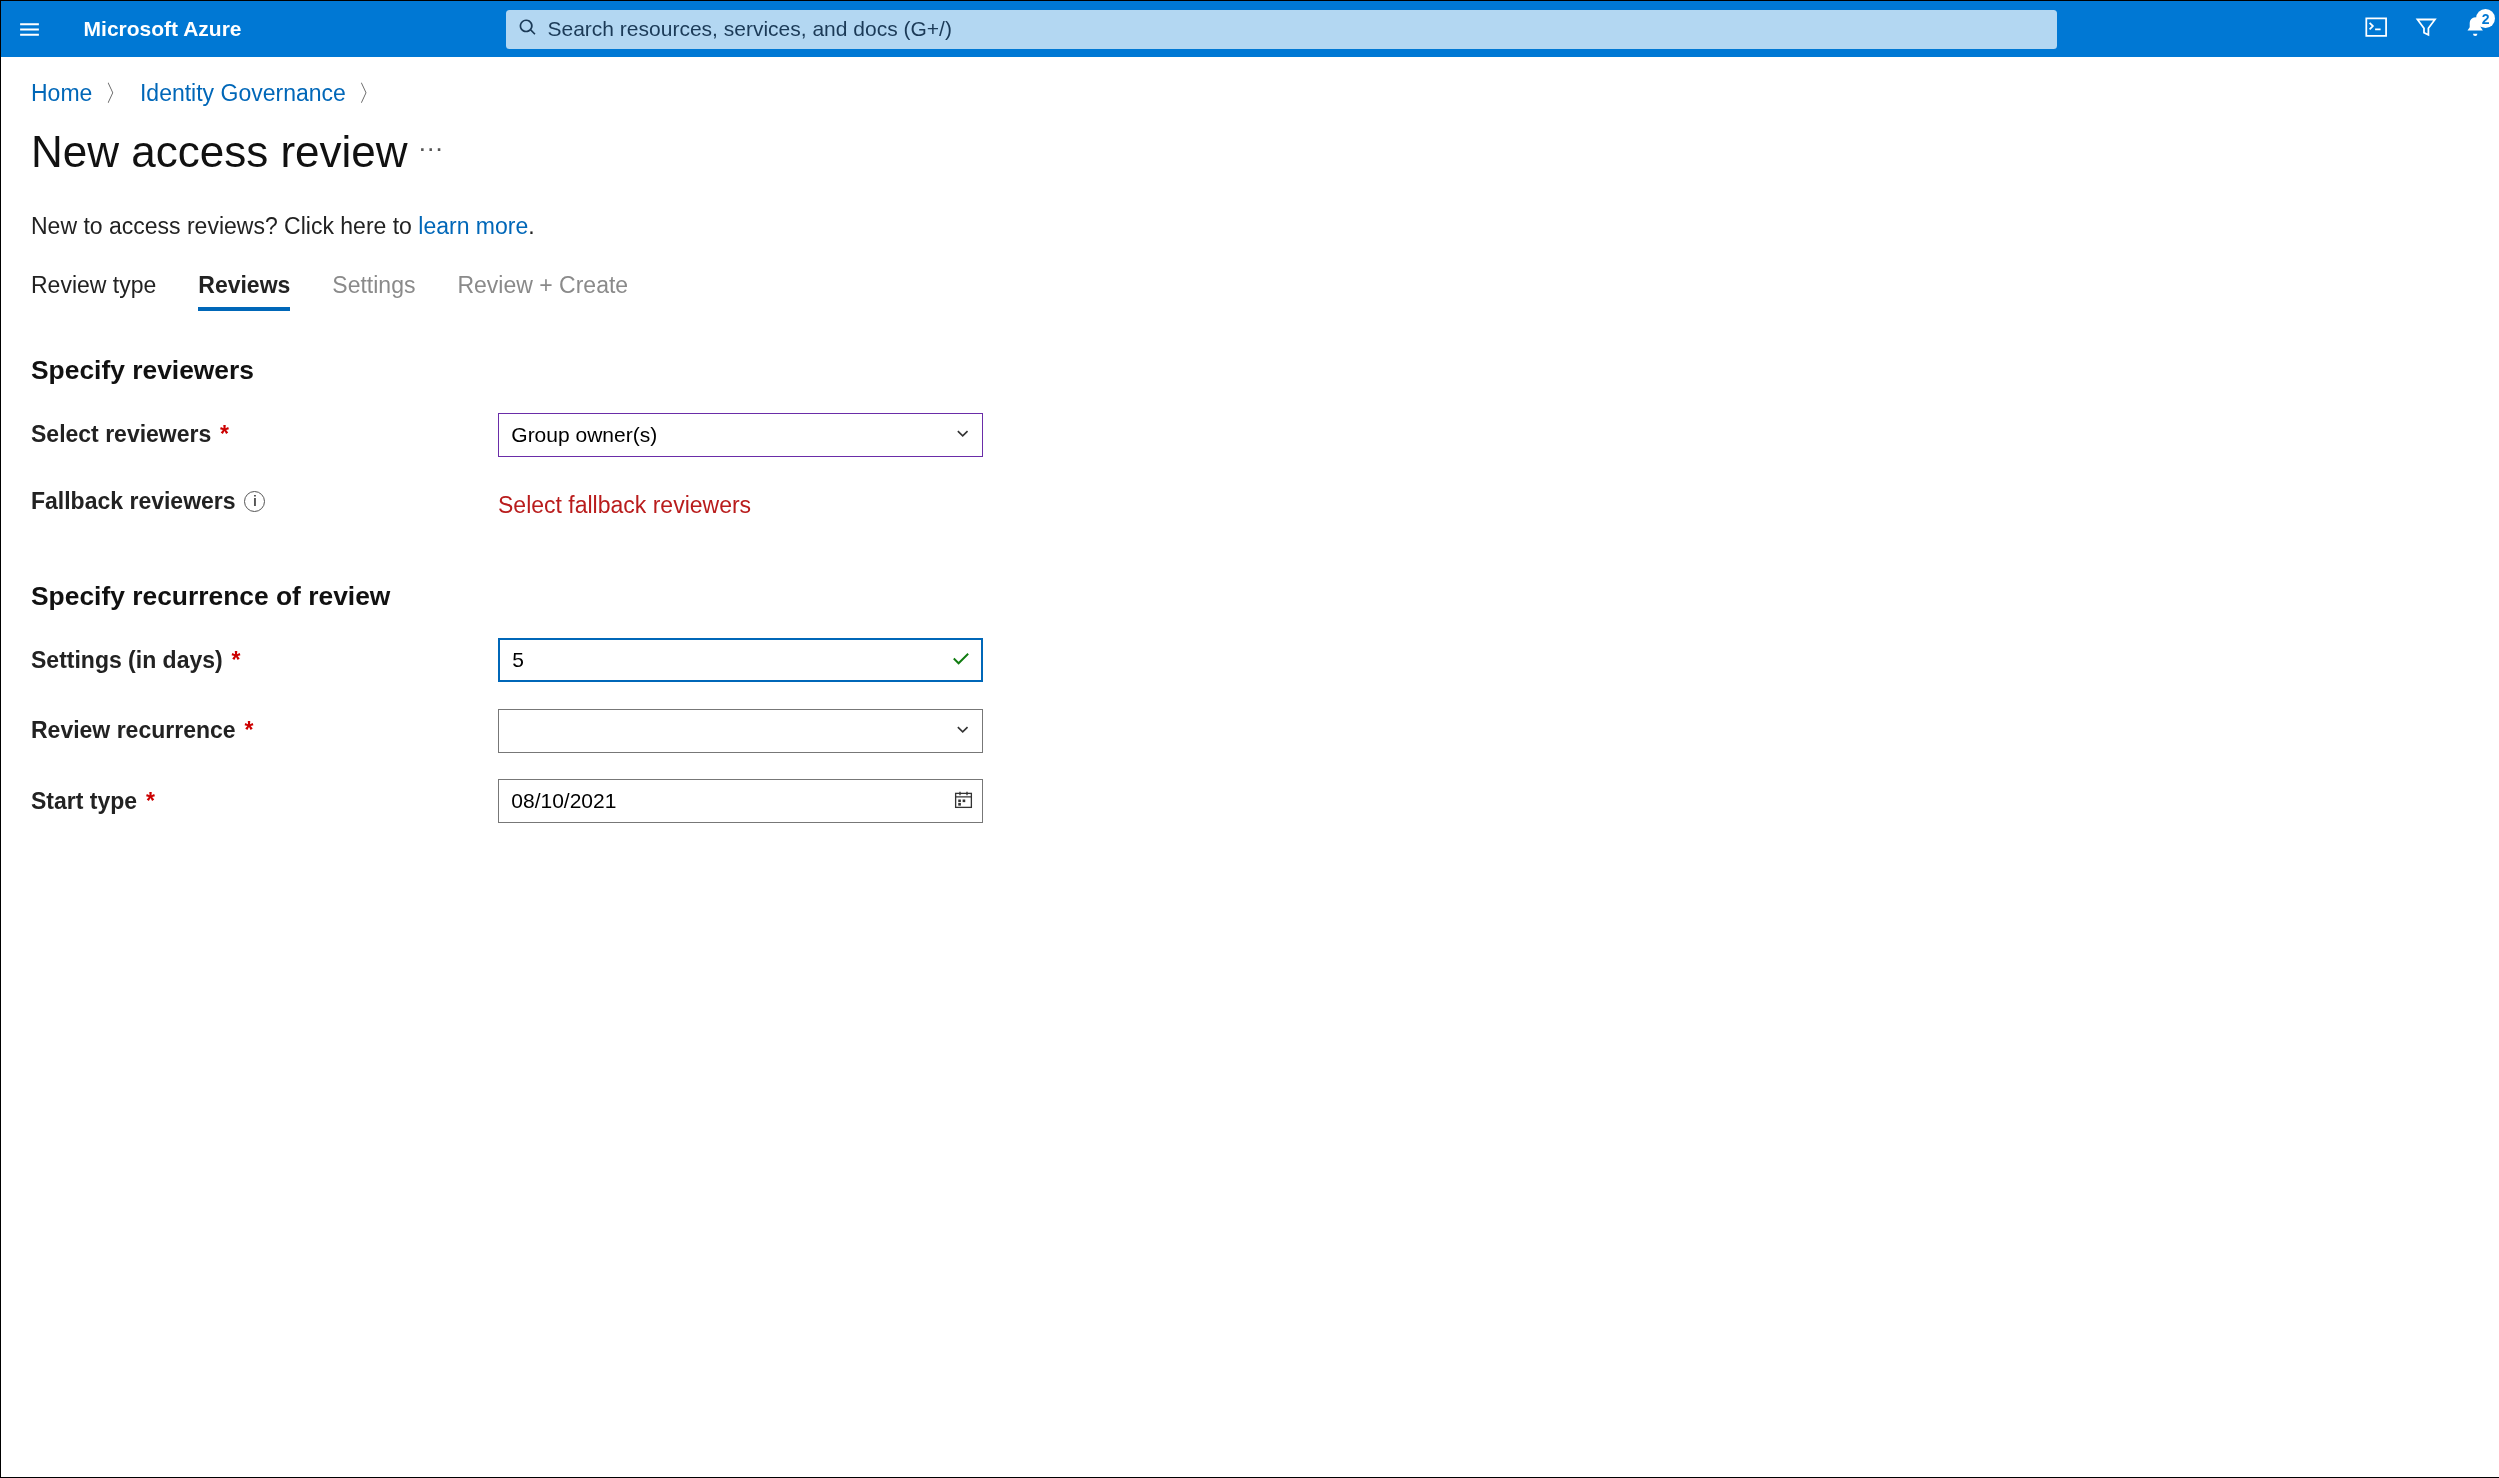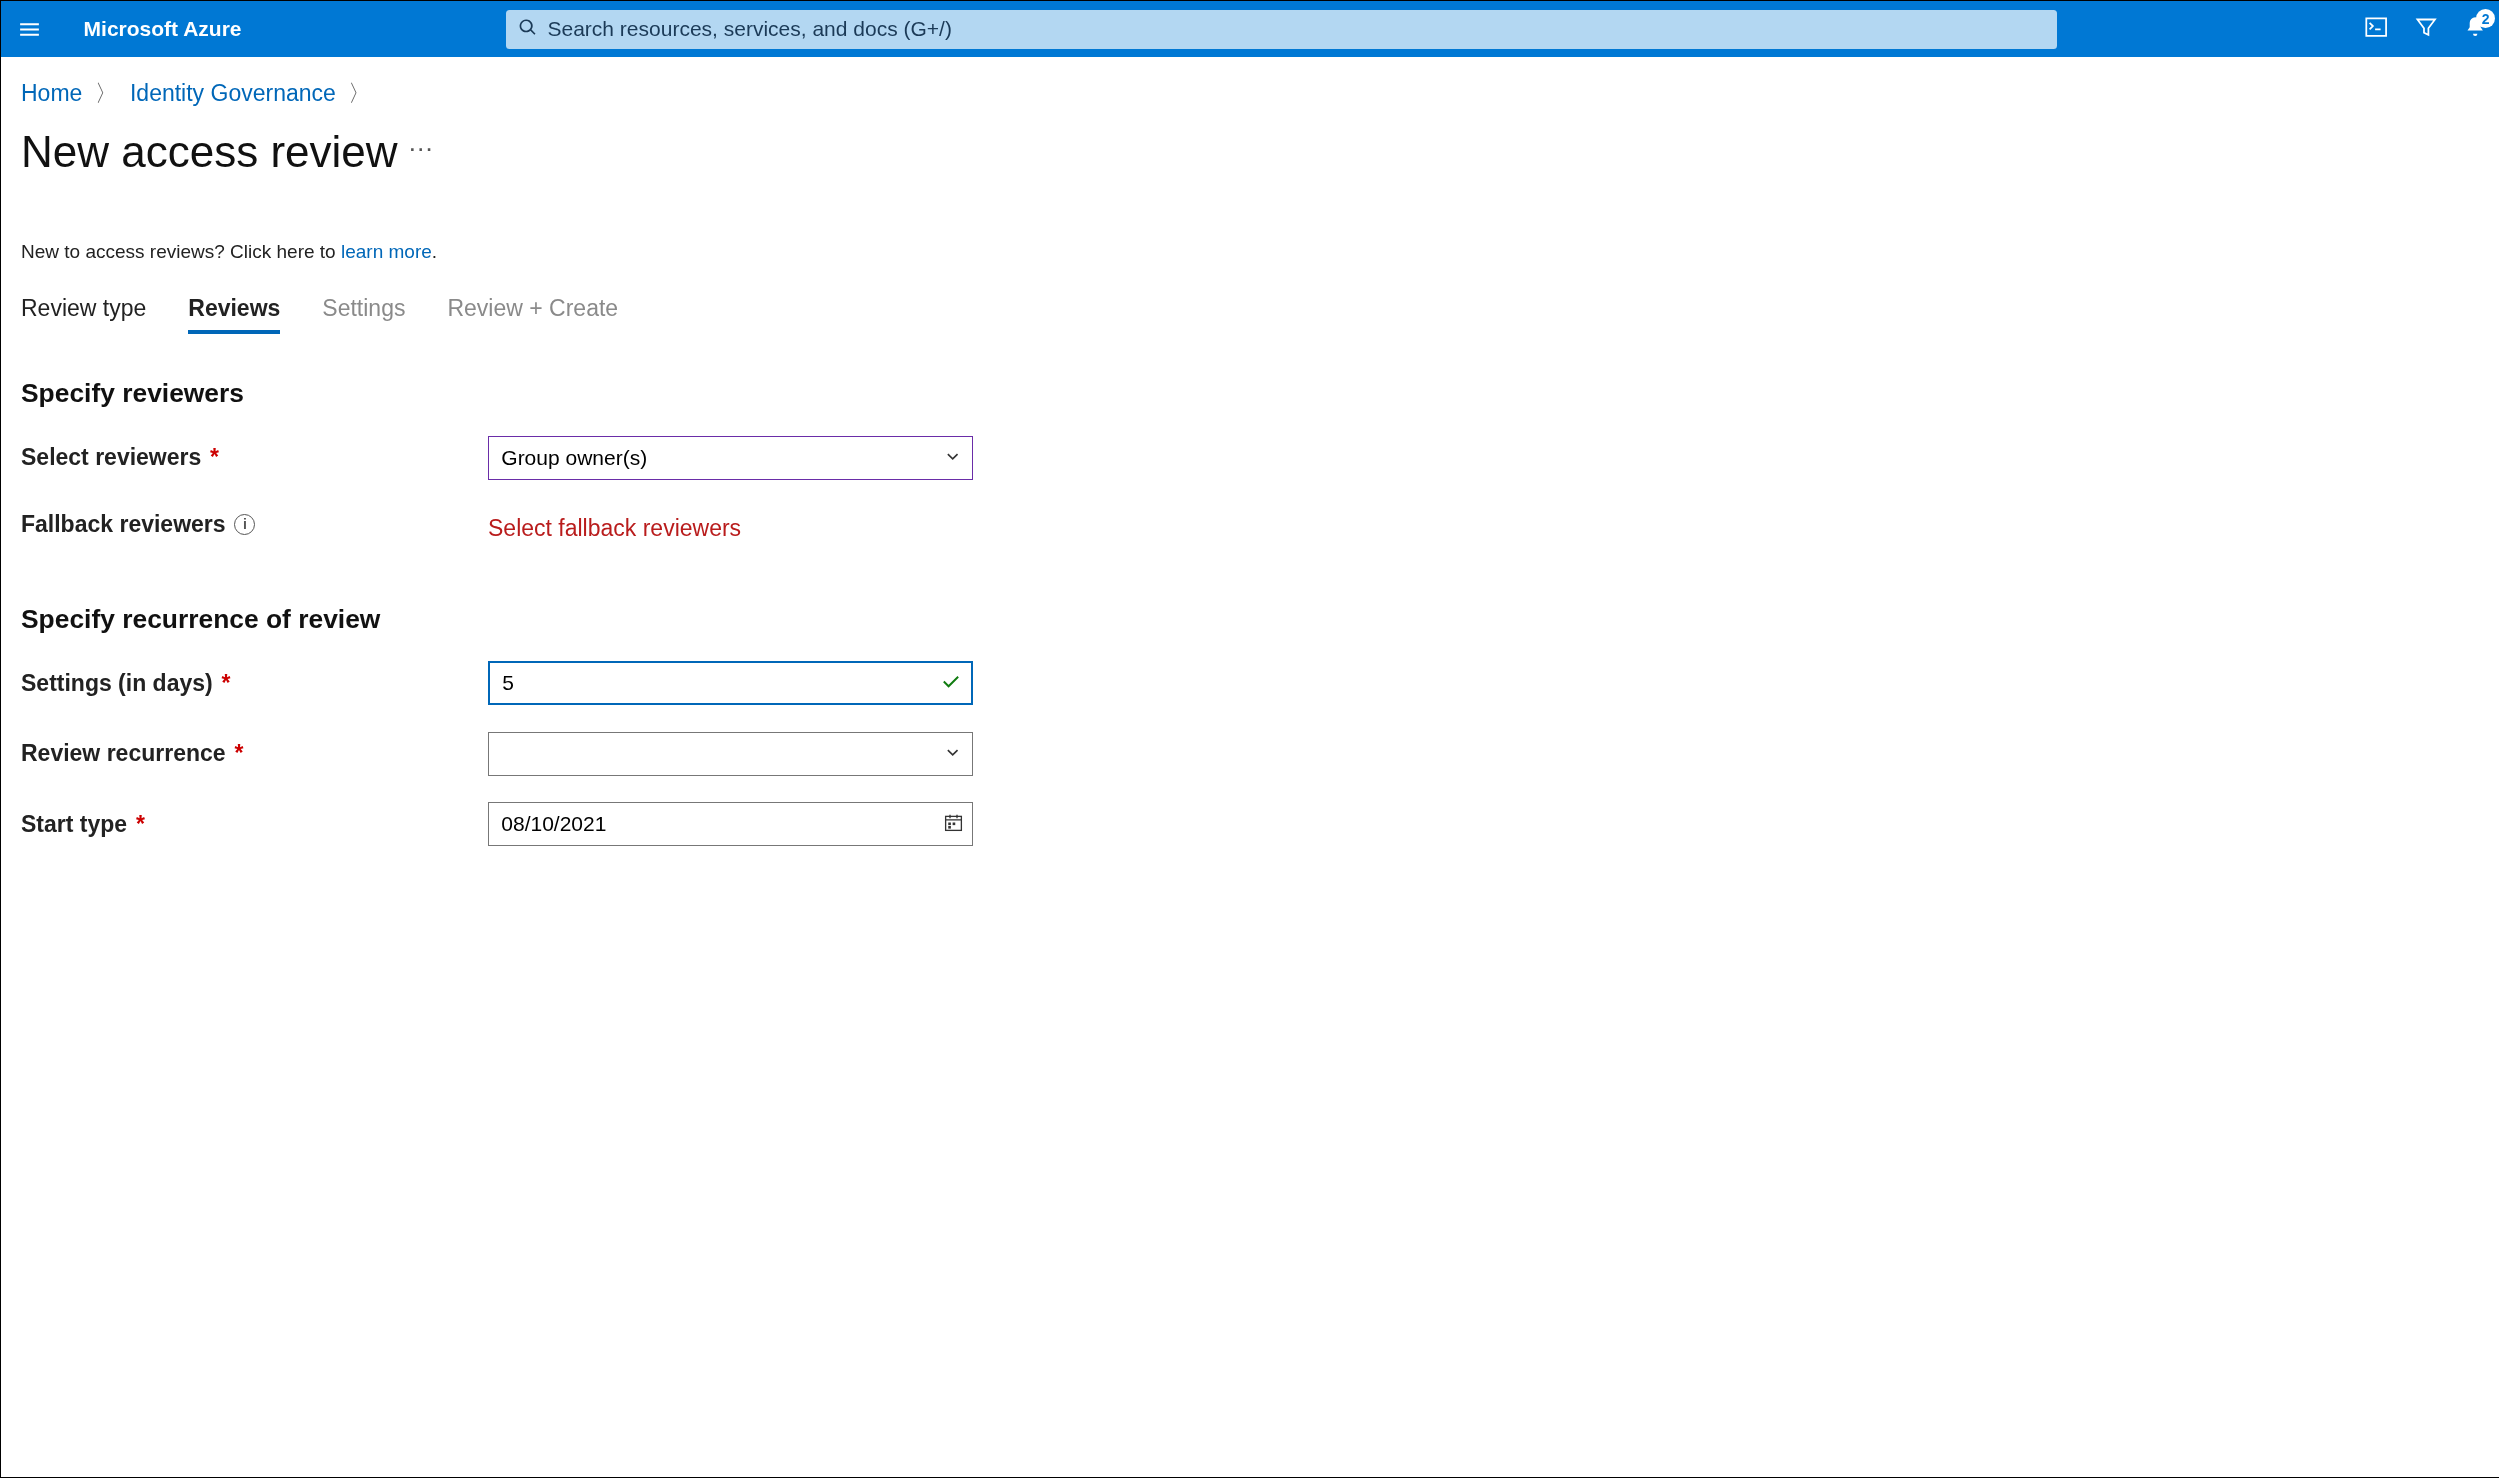--- a/index.html
+++ b/index.html
@@ -13,28 +13,28 @@
 .searchwrap { flex: 1; max-width: 1551px; }
 .searchbox { width: 100%; height: 39px; background: #b3d7f2; border: none; border-radius: 3.5px; padding: 0 12.3px 0 42px; font-size: 21px; color: #1b3a57; outline: none; }
 .searchbox::placeholder { color: #1b3a57; }
 .searchwrap { position: relative; }
 .searchicon { position:absolute; left:12.3px; top:50%; transform:translateY(-50%); }
 .topicons { margin-left: auto; display:flex; gap: 23px; align-items:center; padding-left: 26.4px; }
 .topicon { position: relative; cursor:pointer; }
 .badge { position:absolute; top:-5.3px; right:-7px; background:#fff; color:#0078d4; font-size:14px; font-weight:600; border-radius:50%; width:19.4px; height:19.4px; display:flex; align-items:center; justify-content:center; }
 
 
-.content { padding: 21px 20px; }
+.content { padding: 21px 30px; }
 .breadcrumb { font-size: 23px; color:#0067b8; display:flex; align-items:center; gap: 12.3px; }
 .breadcrumb a { color:#0067b8; text-decoration:none; cursor:pointer; }
 .bcchev { color:#666; }
 .pagetitle { font-size: 44px; font-weight:400; color:#111; margin-top: 17.6px; display:flex; align-items:flex-start; gap:10px; }
 .pagetitle .more { font-size: 26.4px; color:#555; cursor:pointer; letter-spacing:1.8px; }
 
-.subnote { font-size: 19px; color:#222; margin-top: 64px; }
+.subnote { font-size: 23px; color:#222; margin-top: 36px; }
 .subnote a { color:#0067b8; text-decoration:none; cursor:pointer; }
 
 .tabs { display:flex; gap:42px; margin-top: 32px; font-size:23px; border-bottom:0; }
 .tab { padding-bottom: 8.8px; cursor:pointer; color:#222; }
 .tab.disabled { color:#8a8a8a; }
 .tab.active { font-weight:600; border-bottom: 4.4px solid #0067b8; }
 
 h2.sect { font-size: 26.4px; font-weight:600; margin-top: 44px; color:#111; }
 
 .row { display:flex; align-items:center; margin-top: 26.4px; }

